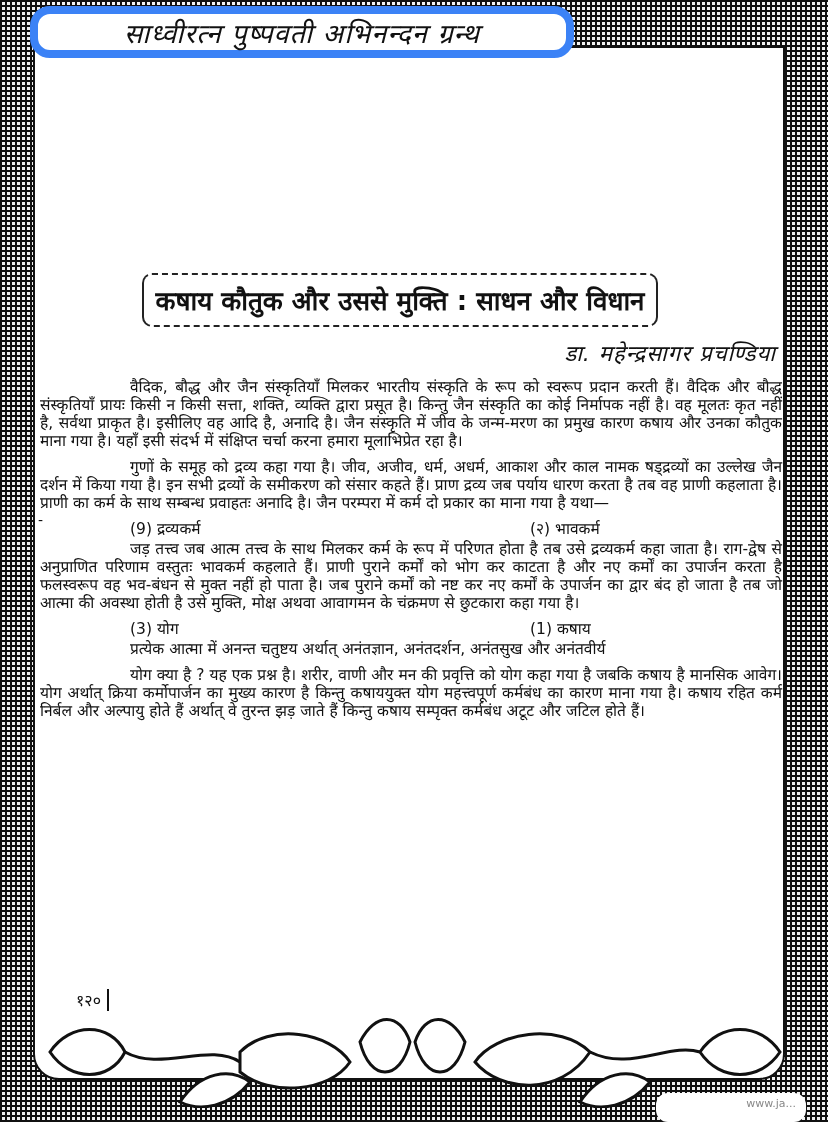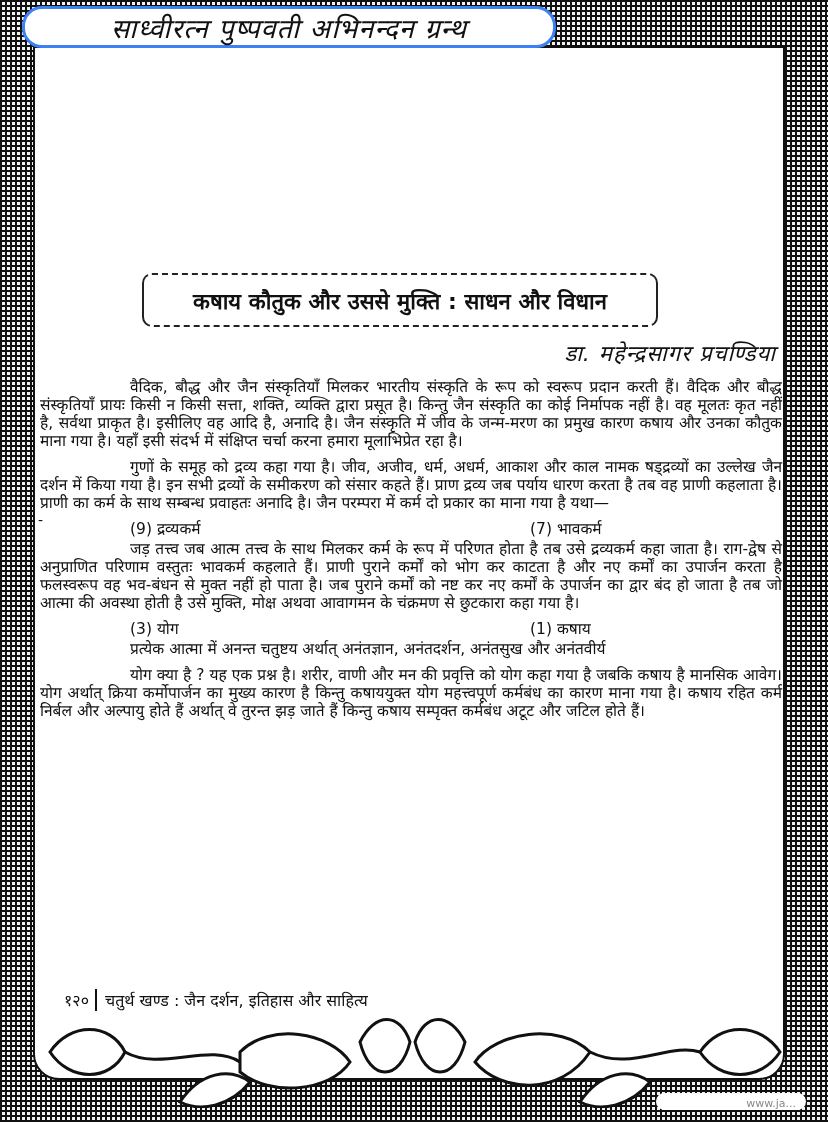--- a/index.html
+++ b/index.html
@@ -17,61 +17,61 @@
       repeating-linear-gradient(0deg, #111 0 2px, transparent 2px 5px),
       repeating-linear-gradient(90deg, #111 0 2px, transparent 2px 5px);
   }
   .page {
     position: absolute; left: 33px; top: 46px; width: 748px; height: 1030px;
     background: #fff;
     border: 2px solid #111;
     border-radius: 0 0 26px 26px;
   }
   .header-banner {
-    position: absolute; left: 22px; top: 6px; width: 528px; height: 36px;
-    background: #fff; border: 3px solid #3b82f6; border-radius: 20px;
+    position: absolute; left: 30px; top: 6px; width: 528px; height: 36px;
+    background: #fff; border: 8px solid #3b82f6; border-radius: 20px;
     display: flex; align-items: center; justify-content: center;
   }
   .header-banner span {
     font-family: "DejaVu Sans", sans-serif; font-style: italic;
     font-size: 27px; letter-spacing: 1px; color: #111;
   }
   .title-box {
     position: absolute; left: 142px; top: 273px; width: 512px; height: 50px;
     border-top: 2px dashed #222; border-bottom: 2px dashed #222;
     border-left: 2px solid #222; border-right: 2px solid #222;
     border-radius: 10px;
     display: flex; align-items: center; justify-content: center;
   }
-  .title-box span { font-weight: bold; font-size: 22px; }
+  .title-box span { font-weight: bold; font-size: 26px; }
   .author {
     position: absolute; right: 52px; top: 337px;
     font-size: 22px; font-style: italic; letter-spacing: 1px;
   }
   .body-text {
     position: absolute; left: 40px; top: 378px; width: 742px;
     font-size: 15.5px; line-height: 18px; text-align: justify;
   }
   .body-text p { margin: 0 0 8px 0; text-indent: 90px; }
   .pair { display: flex; margin: 4px 0 2px 0; }
   .pair span { display: block; }
   .pair .l { margin-left: 90px; width: 400px; }
   .pair .r { margin-left: 0; }
   .stray-mark { position: absolute; left: 38px; top: 512px; font-size: 14px; }
   .footer {
-    position: absolute; left: 64px; top: 989px; font-size: 16px;
-    display: flex; align-items: flex-start;
+    position: absolute; left: 76px; top: 989px; font-size: 16px;
+    display: flex; align-items: flex-start; flex-direction: column;
   }
   .footer .pg { padding-right: 6px; border-right: 2px solid #111; margin-right: 8px; }
   .ornament {
     position: absolute; left: 30px; top: 1012px; width: 770px; height: 96px;
   }
   .watermark {
     position: absolute; right: 22px; top: 1093px; font-size: 11px; color: #888;
-    background: #fff; padding: 4px 10px 0 90px; border-radius: 12px;
+    background: #fff; padding: 4px 10px 12px 90px; border-radius: 12px;
   }
 </style>
 </head>
 <body>
 
 <div class="frame"></div>
 <div class="page"></div>
 
 <div class="header-banner">
   <span>साध्वीरत्न पुष्पवती अभिनन्दन ग्रन्थ</span>
@@ -83,34 +83,33 @@
 
 <div class="author">डा. महेन्द्रसागर प्रचण्डिया</div>
 
 <div class="stray-mark">-</div>
 
 <div class="body-text">
   <p>वैदिक, बौद्ध और जैन संस्कृतियाँ मिलकर भारतीय संस्कृति के रूप को स्वरूप प्रदान करती हैं। वैदिक और बौद्ध संस्कृतियाँ प्रायः किसी न किसी सत्ता, शक्ति, व्यक्ति द्वारा प्रसूत है। किन्तु जैन संस्कृति का कोई निर्मापक नहीं है। वह मूलतः कृत नहीं है, सर्वथा प्राकृत है। इसीलिए वह आदि है, अनादि है। जैन संस्कृति में जीव के जन्म-मरण का प्रमुख कारण कषाय और उनका कौतुक माना गया है। यहाँ इसी संदर्भ में संक्षिप्त चर्चा करना हमारा मूलाभिप्रेत रहा है।</p>
   <p>गुणों के समूह को द्रव्य कहा गया है। जीव, अजीव, धर्म, अधर्म, आकाश और काल नामक षड्द्रव्यों का उल्लेख जैन दर्शन में किया गया है। इन सभी द्रव्यों के समीकरण को संसार कहते हैं। प्राण द्रव्य जब पर्याय धारण करता है तब वह प्राणी कहलाता है। प्राणी का कर्म के साथ सम्बन्ध प्रवाहतः अनादि है। जैन परम्परा में कर्म दो प्रकार का माना गया है यथा—</p>
   <div class="pair">
     <span class="l">(9) द्रव्यकर्म</span>
-    <span class="r">(7) भावकर्म</span>
+    <span class="r">(२) भावकर्म</span>
   </div>
   <p>जड़ तत्त्व जब आत्म तत्त्व के साथ मिलकर कर्म के रूप में परिणत होता है तब उसे द्रव्यकर्म कहा जाता है। राग-द्वेष से अनुप्राणित परिणाम वस्तुतः भावकर्म कहलाते हैं। प्राणी पुराने कर्मों को भोग कर काटता है और नए कर्मों का उपार्जन करता है फलस्वरूप वह भव-बंधन से मुक्त नहीं हो पाता है। जब पुराने कर्मों को नष्ट कर नए कर्मों के उपार्जन का द्वार बंद हो जाता है तब जो आत्मा की अवस्था होती है उसे मुक्ति, मोक्ष अथवा आवागमन के चंक्रमण से छुटकारा कहा गया है।</p>
   <div class="pair">
     <span class="l">(3) योग</span>
     <span class="r">(1) कषाय</span>
   </div>
   <p>प्रत्येक आत्मा में अनन्त चतुष्टय अर्थात् अनंतज्ञान, अनंतदर्शन, अनंतसुख और अनंतवीर्य</p>
   <p>योग क्या है ? यह एक प्रश्न है। शरीर, वाणी और मन की प्रवृत्ति को योग कहा गया है जबकि कषाय है मानसिक आवेग। योग अर्थात् क्रिया कर्मोपार्जन का मुख्य कारण है किन्तु कषाययुक्त योग महत्त्वपूर्ण कर्मबंध का कारण माना गया है। कषाय रहित कर्म निर्बल और अल्पायु होते हैं अर्थात् वे तुरन्त झड़ जाते हैं किन्तु कषाय सम्पृक्त कर्मबंध अटूट और जटिल होते हैं।</p>
 </div>
 
 <div class="footer">
   <span class="pg">१२०</span>
-  <span>चतुर्थ खण्ड : जैन दर्शन, इतिहास और साहित्य</span>
 </div>
 
 <svg class="ornament" viewBox="0 0 770 96">
   <g fill="#fff" stroke="#111" stroke-width="3">
     <path d="M20 40 C40 10,80 10,95 40 C80 70,40 70,20 40Z"></path>
     <path d="M150 90 C170 60,200 55,220 70 C200 95,170 100,150 90Z"></path>
     <path d="M210 40 C240 10,300 20,320 50 C300 80,240 85,210 60Z"></path>
     <path d="M330 30 C345 0,370 0,380 30 C370 70,340 70,330 30Z"></path>
     <path d="M385 30 C395 0,420 0,435 30 C425 70,395 70,385 30Z"></path>
     <path d="M445 50 C465 20,530 10,560 40 C530 85,470 80,445 50Z"></path>

